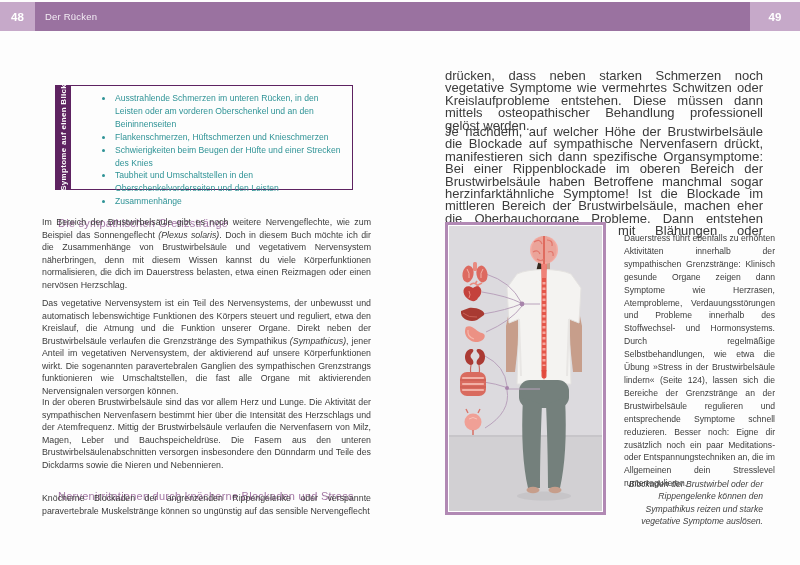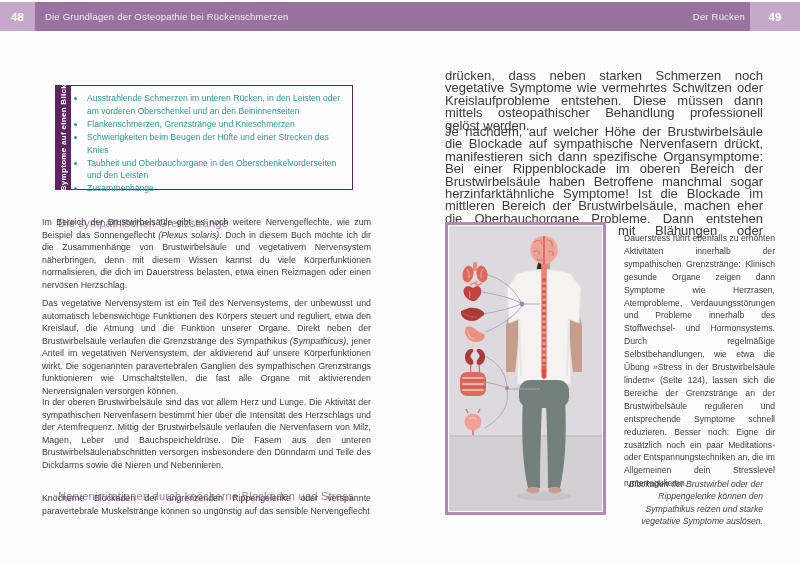--- a/index.html
+++ b/index.html
@@ -20,21 +20,21 @@
        color:#f3ecf4;font-size:9.5px;letter-spacing:.2px;padding:0 10px;box-sizing:border-box;}
   
   .infobox{position:absolute;left:55px;top:85px;width:298px;height:105px;box-sizing:border-box;
            border:1.5px solid #5e2361;background:#fdfdfd;}
   .tab{position:absolute;left:0;top:0;bottom:0;width:15px;background:#5e2361;
        display:flex;align-items:center;justify-content:center;}
   .tab span{writing-mode:vertical-rl;transform:rotate(180deg);
             color:#ffffff;font-size:8px;font-weight:bold;letter-spacing:.3px;white-space:nowrap;}
   .symlist{margin:0;padding:6px 8px 0 30px;color:#2f9396;font-size:8.6px;line-height:12.9px;
            list-style:disc;}
-  .symlist li{padding-left:1px;}
+  .symlist li{padding-left:1px;margin-left:28px;}
   h2.sect{position:absolute;margin:16px;font-weight:500;color:#a376a4;
           font-size:11px;letter-spacing:.25px;white-space:nowrap;}
   p.body{position:absolute;margin:0;width:329px;text-align:justify;
          font-size:8.8px;line-height:12.5px;color:#3b3b3b;hyphens:auto;}
   
   p.rbody{position:absolute;margin:0;width:318px;text-align:justify;
           font-size:13px;line-height:12.4px;color:#3b3b3b;hyphens:auto;}
   .figure{position:absolute;left:445px;top:222px;width:153px;height:285px;
           border:3px solid #b189b4;padding:1px;background:#ffffff;}
   .figure svg{display:block;}
@@ -44,35 +44,34 @@
            font-style:italic;font-size:8.6px;line-height:12.4px;color:#3f3f3f;text-align:right;}
 </style>
 </head>
 <body>
 
 <div class="sheet">
 
   <div class="topbar">
     <div class="pn pn-left">48</div>
     <div class="bar">
-      <span>Die Grundlagen der Osteopathie bei Rückenschmerzen</span>
       <span>Der Rücken</span>
     </div>
     <div class="pn pn-right">49</div>
   </div>
 
   <div class="infobox">
     <div class="tab">
       <span>Symptome auf einen Blick</span>
     </div>
     <ul class="symlist">
       <li>Ausstrahlende Schmerzen im unteren Rücken, in den Leisten oder am vorderen Oberschenkel und an den Beininnenseiten</li>
-      <li>Flankenschmerzen, Grenzstränge und Knieschmerzen</li>
+      <li>Flankenschmerzen, Hüftschmerzen und Knieschmerzen</li>
       <li>Schwierigkeiten beim Beugen der Hüfte und einer Strecken des Knies</li>
-      <li>Taubheit und Oberbauchorgane in den Oberschenkelvorderseiten und den Leisten</li>
+      <li>Taubheit und Umschaltstellen in den Oberschenkelvorderseiten und den Leisten</li>
       <li>Zusammenhänge</li>
     </ul>
   </div>
 
   <h2 class="sect" style="left:42px;top:201px;">Die sympathischen Grenzstränge</h2>
   <p class="body" style="left:42px;top:216px;"><span>Im Bereich der Brustwirbelsäule gibt es noch weitere Nervengeflechte, wie zum Beispiel das Sonnengeflecht </span><em>(Plexus solaris)</em><span>. Doch in diesem Buch möchte ich dir die Zusammenhänge von Brustwirbelsäule und vegetativem Nervensystem näherbringen, denn mit diesem Wissen kannst du viele Körperfunktionen normalisieren, die dich im Dauerstress belasten, etwa einen Reizmagen oder einen nervösen Herzschlag.</span></p>
   <p class="body" style="left:42px;top:297px;"><span>Das vegetative Nervensystem ist ein Teil des Nervensystems, der unbewusst und automatisch lebenswichtige Funktionen des Körpers steuert und reguliert, etwa den Kreislauf, die Atmung und die Funktion unserer Organe. Direkt neben der Brustwirbelsäule verlaufen die Grenzstränge des Sympathikus </span><em>(Sympathicus)</em><span>, jener Anteil im vegetativen Nervensystem, der aktivierend auf unsere Körperfunktionen wirkt. Die sogenannten paravertebralen Ganglien des sympathischen Grenzstrangs funktionieren wie Umschaltstellen, die fast alle Organe mit aktivierenden Nervensignalen versorgen können.</span></p>
   <p class="body" style="left:42px;top:396px;">In der oberen Brustwirbelsäule sind das vor allem Herz und Lunge. Die Aktivität der sympathischen Nervenfasern bestimmt hier über die Intensität des Herzschlags und der Atemfrequenz. Mittig der Brustwirbelsäule verlaufen die Nervenfasern von Milz, Magen, Leber und Bauchspeicheldrüse. Die Fasern aus den unteren Brustwirbelsäulenabschnitten versorgen insbesondere den Dünndarm und Teile des Dickdarms sowie die Nieren und Nebennieren.</p>
   <h2 class="sect" style="left:42px;top:474px;">Nervenirritationen durch knöcherne Blockaden und Stress</h2>
   <p class="body" style="left:42px;top:492px;">Knöcherne Blockaden der angrenzenden Rippengelenke oder verspannte paravertebrale Muskelstränge können so ungünstig auf das sensible Nervengeflecht</p>

